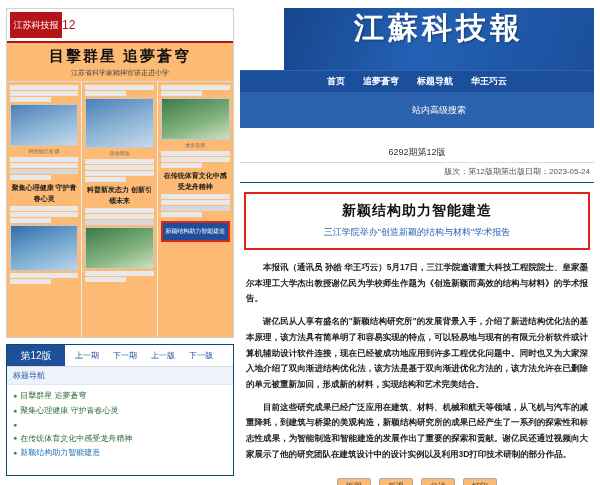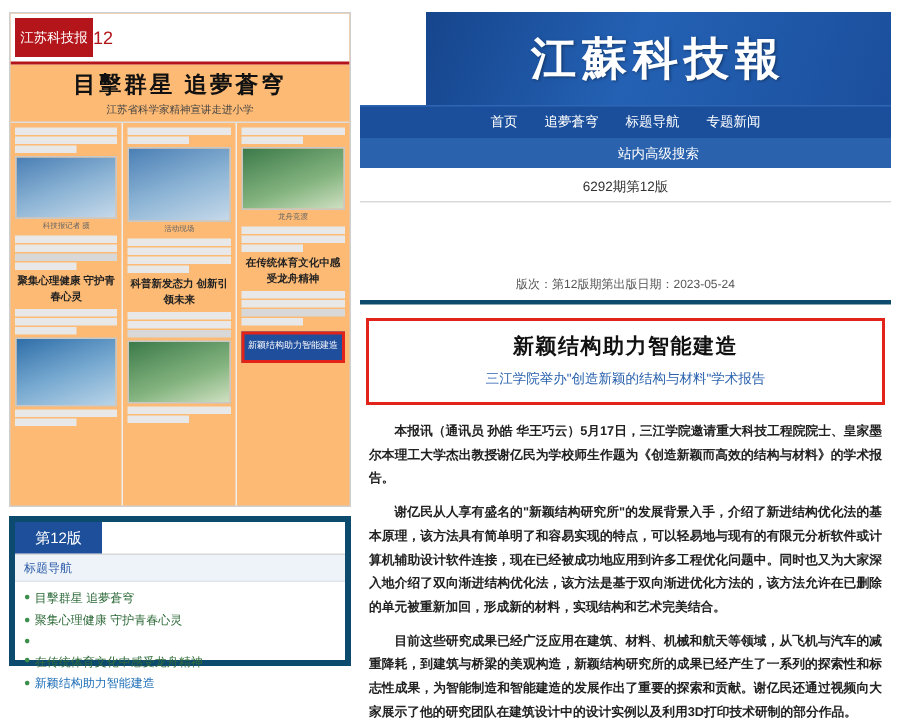--- a/index.html
+++ b/index.html
@@ -53,22 +53,22 @@
   .np-photo.boat { background:linear-gradient(160deg,#2f6ea8,#74a7cf 50%,#b9d4e8); height:46px; }
   .np-cap { font-size:5px; color:#666; text-align:center; margin-top:1px; }
   .np-hl-box {
     border:2px solid #e2231a; background:#1f4e9c; color:#fff;
     font-size:6px; text-align:center; padding:4px 2px; margin-top:4px;
     line-height:1.4;
   }
 
   
   .pagenav {
-    position:absolute; left:6px; top:344px; width:228px; height:100px;
-    border:4px solid #0c4a6e; background:#fff;
+    position:absolute; left:6px; top:344px; width:228px; height:132px;
+    border:1px solid #0c4a6e; background:#fff;
   }
   .pagenav-head {
     display:flex; align-items:stretch; height:22px; border-bottom:1px solid #d8d8d8;
   }
   .pagenav-badge {
     width:58px; background:#1d4f9a; color:#fff; font-size:10px;
     display:flex; align-items:center; justify-content:center;
   }
   .pagenav-links {
     flex:1; display:flex; align-items:center; gap:14px; padding-left:10px; font-size:8px; color:#1a4f9c;
@@ -81,49 +81,49 @@
   .pagenav-list { padding:4px 6px; }
   .pn-item { font-size:8px; color:#2f6b3a; line-height:1.85; display:flex; align-items:center; }
   .pn-item .dot { color:#3b8f4a; margin-right:3px; font-size:7px; }
   .pn-item.hl { color:#1f6fb8; }
 
   
   .right-pane { position:absolute; left:240px; top:8px; width:354px; }
 
   .r-masthead {
     height:62px; background:#d946ef; position:relative; overflow:hidden;
-    display:flex; align-items:center; justify-content:center;margin-left:44px;
+    display:flex; justify-content:center;margin-left:44px;
   }
   .r-masthead::before {
     content:""; position:absolute; left:0; top:0; width:100%; height:100%;
     background:linear-gradient(110deg,#16458c 0%,#2461b4 45%,#1b4f9c 100%);
   }
   .r-mast-title {
     position:relative; color:#fff; font-size:30px; font-weight:bold; letter-spacing:4px;
     font-family:"DejaVu Serif", serif;
     text-shadow:1px 1px 2px rgba(0,0,0,.35);
   }
   .r-navbar {
     height:22px; background:#1b4f9c; border-top:1px solid #2f66b4;
     display:flex; align-items:center; justify-content:center; gap:18px;
-    color:#fff; font-size:9px;
+    color:#fff; font-size:9px;font-weight:bold;
   }
   .r-navbar .nav-i { cursor:pointer; }
   .r-navbar2 {
-    height:20px; background:#2a62ad; display:flex; align-items:center; justify-content:center;
+    height:36px; background:#2a62ad; display:flex; align-items:center; justify-content:center;
     gap:20px; color:#fff; font-size:9px;padding-left:44px;
   }
   .r-navbar2 .accent { color:#ffd24a; }
   .r-issue {
-    text-align:center; font-size:9px; color:#333; padding:6px 0 3px;
+    text-align:center; font-size:9px; color:#333; padding:18px 0 3px;
     border-bottom:1px solid #d9d9d9;
   }
   .r-meta {
-    display:flex; justify-content:center; font-size:8px; color:#555;
-    padding:3px 4px 5px; border-bottom:3px solid #0c4a6e;margin-top:46px;
+    display:flex; justify-content:flex-end; font-size:8px; color:#555;
+    padding:3px 4px 5px; border-bottom:1px solid #0c4a6e;
   }
 
   .r-titlebox {
     border:2px solid #e2231a; margin:9px 4px 0; padding:8px 6px 9px; text-align:center;
   }
   .r-title { font-size:14px; font-weight:bold; color:#111; letter-spacing:1px; }
   .r-subtitle { font-size:9px; color:#2a62ad; margin-top:6px; }
 
   .r-article { padding:10px 6px 4px; font-size:8.5px; color:#222; line-height:1.85; text-align:justify;font-weight:bold; }
   .r-article p { margin:0 0 7px; text-indent:2em; }
@@ -202,20 +202,26 @@
       <div class="np-hl-box">
         <div>新颖结构助力智能建造</div>
       </div>
     </div>
   </div>
 </div>
 
 <div class="pagenav">
   <div class="pagenav-head">
     <div class="pagenav-badge">第12版</div>
+    <div class="pagenav-links">
+      <span class="lnk">上一期</span>
+      <span class="lnk">下一期</span>
+      <span class="lnk">上一版</span>
+      <span class="lnk">下一版</span>
+    </div>
   </div>
   <div class="pagenav-sub">标题导航</div>
   <div class="pagenav-list">
     <div class="pn-item">
         <span class="dot">●</span>
         <span>目擊群星 追夢蒼穹</span>
       </div>
     <div class="pn-item">
         <span class="dot">●</span>
         <span>聚集心理健康 守护青春心灵</span>
@@ -237,21 +243,21 @@
 <div class="right-pane">
 
   <div class="r-masthead">
     <div class="r-mast-title">江蘇科技報</div>
   </div>
 
   <div class="r-navbar">
     <span class="nav-i">首页</span>
     <span class="nav-i">追夢蒼穹</span>
     <span class="nav-i">标题导航</span>
-    <span class="nav-i">专题新闻</span>
+    <span class="nav-i">华王巧云</span>
   </div>
 
   <div class="r-navbar2">
     <span>站内高级搜索</span>
   </div>
 
   <div class="r-issue">6292期第12版</div>
 
   <div class="r-meta">
     <span>版次：第12版</span>

